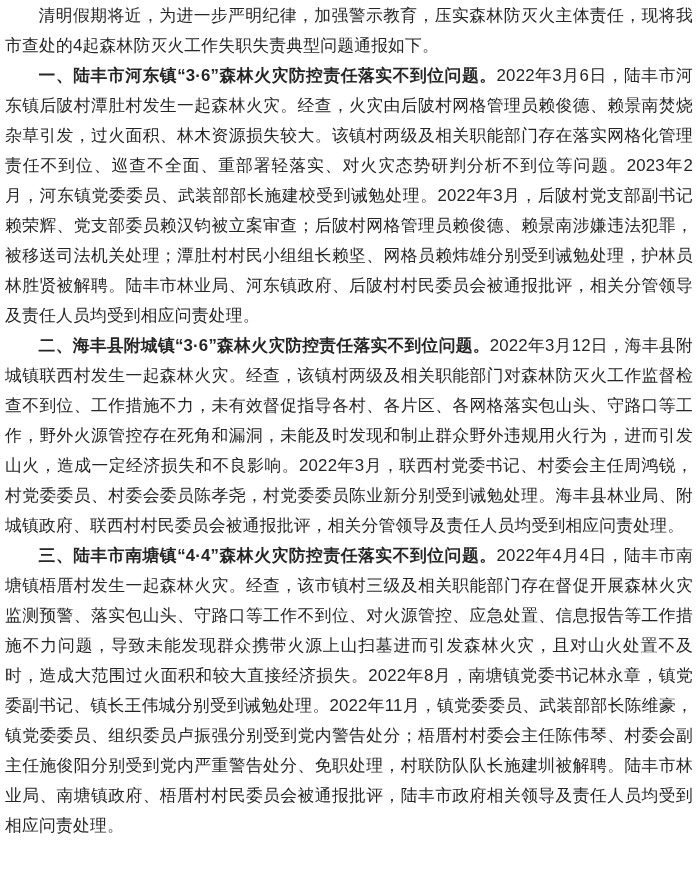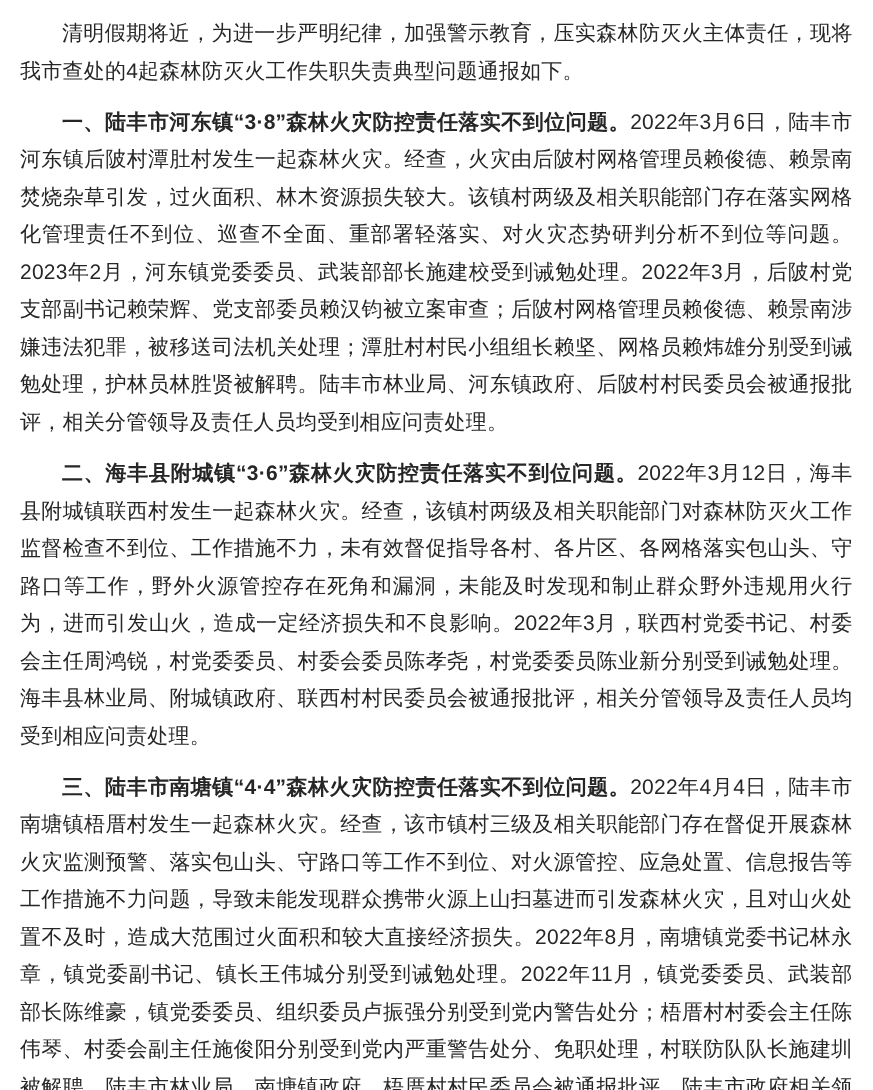--- a/index.html
+++ b/index.html
@@ -18,34 +18,34 @@
     padding: 1px 5px 0 5px;
     font-family: "Liberation Sans", "DejaVu Sans", sans-serif;
     font-size: 16.8px;
     line-height: 30px;
     color: #262626;
     text-align: justify;
     text-justify: inter-character;
     letter-spacing: 0.2px;
   }
   .doc p {
-    margin: 11px;
+    margin: 0;
     padding: 0;
     text-indent: 2em;
   }
   .case-heading {
     font-weight: 700;
   }
 </style>
 </head>
 <body>
 
 <div class="doc">
 
   <p><span>清明假期将近，为进一步严明纪律，加强警示教育，压实森林防灭火主体责任，现将我市查处的4起森林防灭火工作失职失责典型问题通报如下。</span></p>
 
-  <p><span class="case-heading">一、陆丰市河东镇“3·8”森林火灾防控责任落实不到位问题。</span><span>2022年3月6日，陆丰市河东镇后陂村潭肚村发生一起森林火灾。经查，火灾由后陂村网格管理员赖俊德、赖景南焚烧杂草引发，过火面积、林木资源损失较大。该镇村两级及相关职能部门存在落实网格化管理责任不到位、巡查不全面、重部署轻落实、对火灾态势研判分析不到位等问题。2023年2月，河东镇党委委员、武装部部长施建校受到诫勉处理。2022年3月，后陂村党支部副书记赖荣辉、党支部委员赖汉钧被立案审查；后陂村网格管理员赖俊德、赖景南涉嫌违法犯罪，被移送司法机关处理；潭肚村村民小组组长赖坚、网格员赖炜雄分别受到诫勉处理，护林员林胜贤被解聘。陆丰市林业局、河东镇政府、后陂村村民委员会被通报批评，相关分管领导及责任人员均受到相应问责处理。</span></p>
+  <p><span class="case-heading">一、陆丰市河东镇“3·6”森林火灾防控责任落实不到位问题。</span><span>2022年3月6日，陆丰市河东镇后陂村潭肚村发生一起森林火灾。经查，火灾由后陂村网格管理员赖俊德、赖景南焚烧杂草引发，过火面积、林木资源损失较大。该镇村两级及相关职能部门存在落实网格化管理责任不到位、巡查不全面、重部署轻落实、对火灾态势研判分析不到位等问题。2023年2月，河东镇党委委员、武装部部长施建校受到诫勉处理。2022年3月，后陂村党支部副书记赖荣辉、党支部委员赖汉钧被立案审查；后陂村网格管理员赖俊德、赖景南涉嫌违法犯罪，被移送司法机关处理；潭肚村村民小组组长赖坚、网格员赖炜雄分别受到诫勉处理，护林员林胜贤被解聘。陆丰市林业局、河东镇政府、后陂村村民委员会被通报批评，相关分管领导及责任人员均受到相应问责处理。</span></p>
 
   <p><span class="case-heading">二、海丰县附城镇“3·6”森林火灾防控责任落实不到位问题。</span><span>2022年3月12日，海丰县附城镇联西村发生一起森林火灾。经查，该镇村两级及相关职能部门对森林防灭火工作监督检查不到位、工作措施不力，未有效督促指导各村、各片区、各网格落实包山头、守路口等工作，野外火源管控存在死角和漏洞，未能及时发现和制止群众野外违规用火行为，进而引发山火，造成一定经济损失和不良影响。2022年3月，联西村党委书记、村委会主任周鸿锐，村党委委员、村委会委员陈孝尧，村党委委员陈业新分别受到诫勉处理。海丰县林业局、附城镇政府、联西村村民委员会被通报批评，相关分管领导及责任人员均受到相应问责处理。</span></p>
 
   <p><span class="case-heading">三、陆丰市南塘镇“4·4”森林火灾防控责任落实不到位问题。</span><span>2022年4月4日，陆丰市南塘镇梧厝村发生一起森林火灾。经查，该市镇村三级及相关职能部门存在督促开展森林火灾监测预警、落实包山头、守路口等工作不到位、对火源管控、应急处置、信息报告等工作措施不力问题，导致未能发现群众携带火源上山扫墓进而引发森林火灾，且对山火处置不及时，造成大范围过火面积和较大直接经济损失。2022年8月，南塘镇党委书记林永章，镇党委副书记、镇长王伟城分别受到诫勉处理。2022年11月，镇党委委员、武装部部长陈维豪，镇党委委员、组织委员卢振强分别受到党内警告处分；梧厝村村委会主任陈伟琴、村委会副主任施俊阳分别受到党内严重警告处分、免职处理，村联防队队长施建圳被解聘。陆丰市林业局、南塘镇政府、梧厝村村民委员会被通报批评，陆丰市政府相关领导及责任人员均受到相应问责处理。</span></p>
 
 </div>
 
 </body></html>

